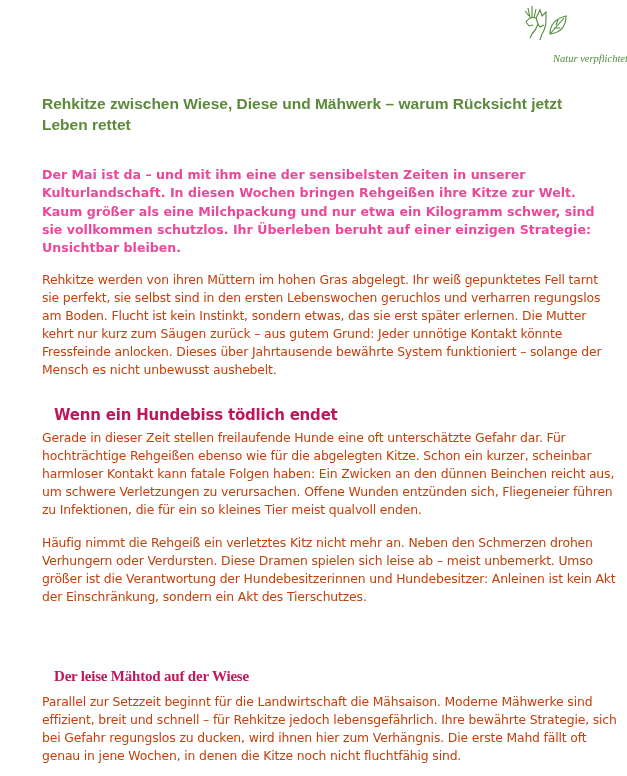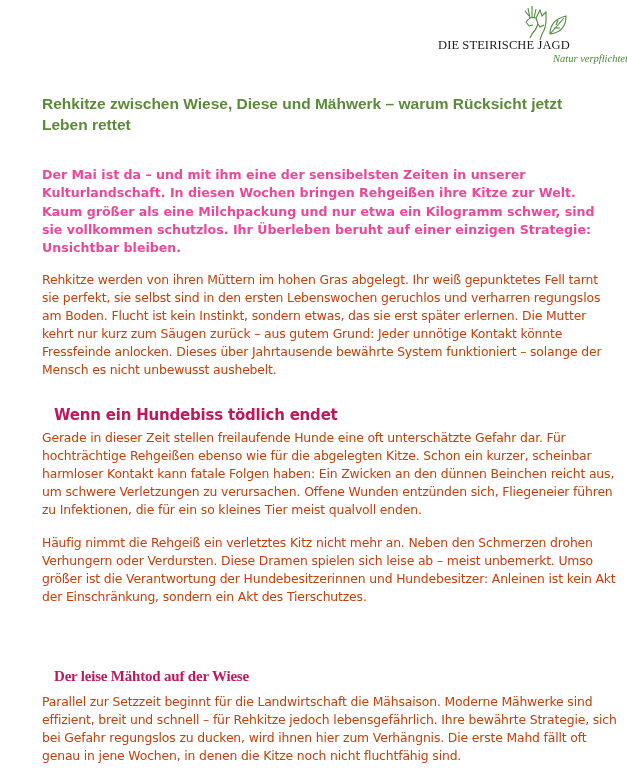--- a/index.html
+++ b/index.html
@@ -53,21 +53,20 @@
       <path d="M10 18 Q14 12 20 14 L22 20 Q20 26 16 30 L14 34"></path>
       <path d="M10 18 L13 22 L17 21"></path>
 
       <path d="M20 14 L24 6 L26 12 L30 8 L30 16 Q30 24 26 30 L24 36"></path>
       <path d="M22 20 L24 23 L28 21"></path>
 
       <path d="M34 30 Q34 16 50 12 Q50 28 34 30 Z"></path>
       <path d="M34 30 L48 14 M38 24 L44 24 M40 21 L42 16"></path>
     </g>
   </svg>
-  <div class="logo-name">DIE STEIRISCHE JAGD</div>
   <div class="logo-tagline">Natur verpflichtet.</div>
 </div>
 
 <div class="content">
   <h1 class="title">Rehkitze zwischen Wiese, Diese und Mähwerk – warum Rücksicht jetzt Leben rettet</h1>
 
   <p class="lead">Der Mai ist da – und mit ihm eine der sensibelsten Zeiten in unserer Kulturlandschaft. In diesen Wochen bringen Rehgeißen ihre Kitze zur Welt. Kaum größer als eine Milchpackung und nur etwa ein Kilogramm schwer, sind sie vollkommen schutzlos. Ihr Überleben beruht auf einer einzigen Strategie: Unsichtbar bleiben.</p>
 
   <p class="body" style="top:271px;">Rehkitze werden von ihren Müttern im hohen Gras abgelegt. Ihr weiß gepunktetes Fell tarnt sie perfekt, sie selbst sind in den ersten Lebenswochen geruchlos und verharren regungslos am Boden. Flucht ist kein Instinkt, sondern etwas, das sie erst später erlernen. Die Mutter kehrt nur kurz zum Säugen zurück – aus gutem Grund: Jeder unnötige Kontakt könnte Fressfeinde anlocken. Dieses über Jahrtausende bewährte System funktioniert – solange der Mensch es nicht unbewusst aushebelt.</p>
 

